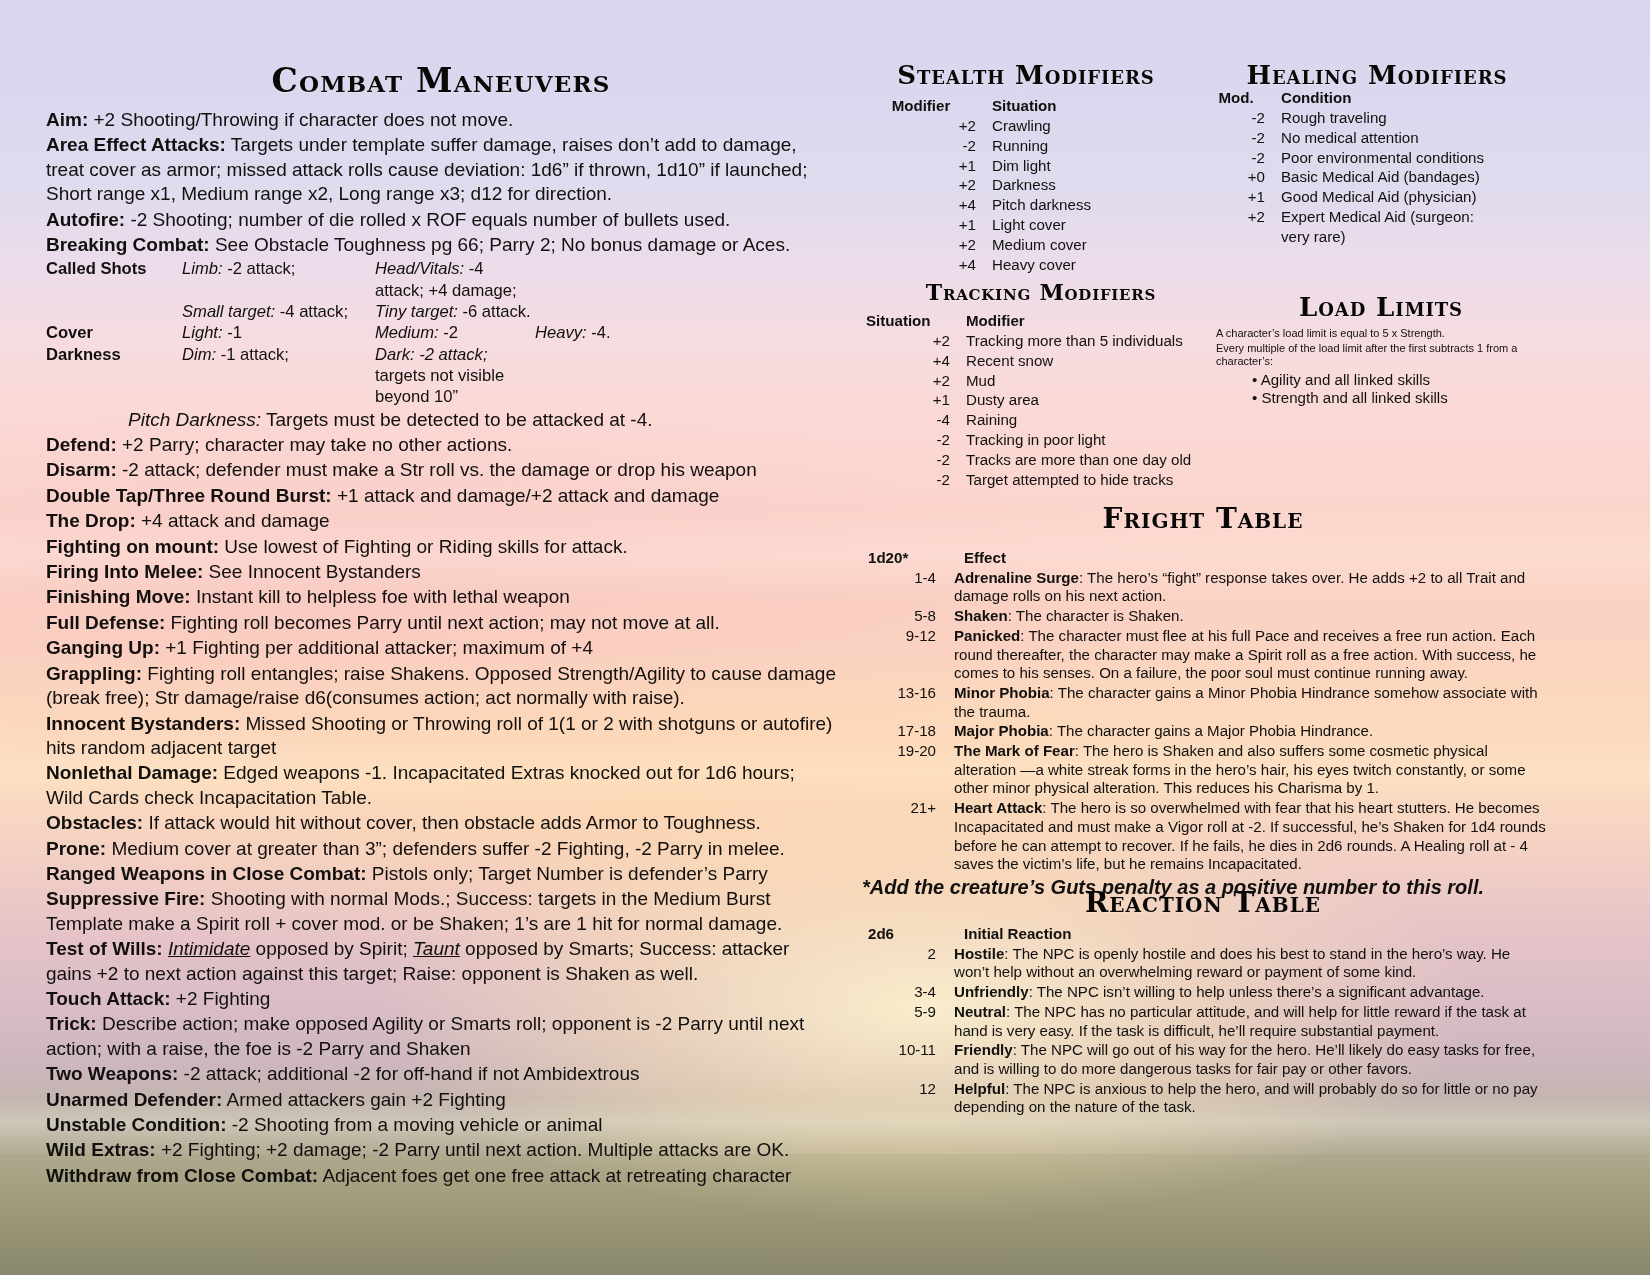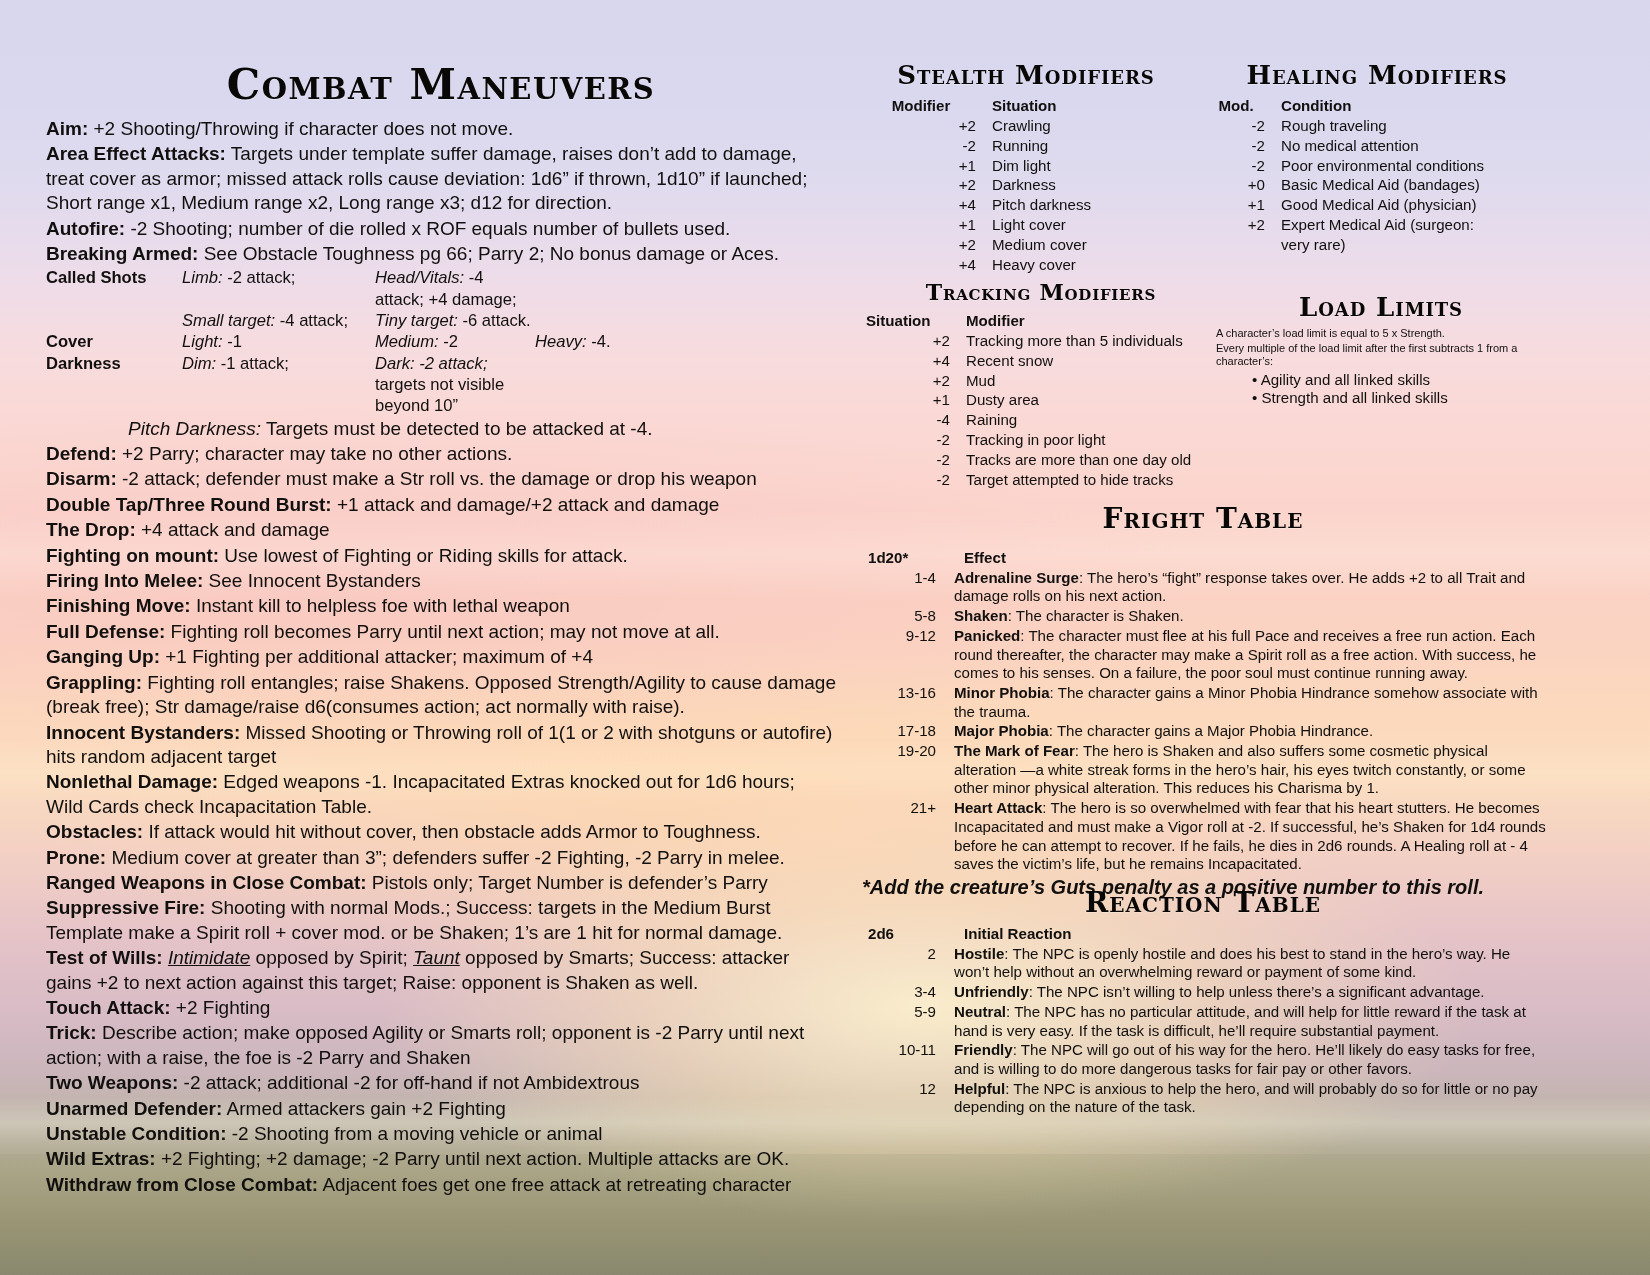--- a/index.html
+++ b/index.html
@@ -53,21 +53,21 @@
     text-align:center;
     letter-spacing:.035em;
     color:#090806;
     line-height:1;
     margin:0;
     text-shadow:0 1px 0 rgba(255,255,255,.25);
   }
 
   
   #left{position:absolute;left:46px;top:64px;width:790px;}
-  #left .hdr{font-size:42px;margin-bottom:11px;}
+  #left .hdr{font-size:33px;margin-bottom:11px;}
   .cm{font-size:19px;line-height:1.285;margin:0 0 1px 0;}
   .cm b{font-weight:700;}
   .cm i{font-style:italic;}
   .cm-ind{padding-left:82px;}
   
   .slotrow{font-size:16.6px;line-height:1.285;display:flex;margin:0;}
   .slotrow .term{font-weight:700;width:136px;flex:0 0 136px;}
   .slotrow .s1{width:193px;flex:0 0 193px;}
   .slotrow .s2{width:160px;flex:0 0 160px;}
   .slotrow .s3{flex:1 1 auto;}
@@ -80,21 +80,21 @@
   .trow .c2{padding-left:16px;}
 
   
   #stealth{position:absolute;left:866px;top:62px;width:320px;}
   #stealth .hdr{font-size:26px;margin-bottom:8px;}
   #stealth .c1{width:110px;flex:0 0 110px;}
   #stealth .th .c1{text-align:center;}
 
   
   #healing{position:absolute;left:1207px;top:62px;width:340px;}
-  #healing .hdr{font-size:26px;margin-bottom:8px;}
+  #healing .hdr{font-size:26px;margin-bottom:0;}
   #healing .c1{width:58px;flex:0 0 58px;}
   #healing .th .c1{text-align:center;}
   #healing .cont{padding-left:74px;}
 
   
   #tracking{position:absolute;left:866px;top:281px;width:350px;}
   #tracking .hdr{font-size:22px;margin-bottom:8px;}
   #tracking .c1{width:84px;flex:0 0 84px;}
   #tracking .th .c1{text-align:left;}
 
@@ -132,21 +132,21 @@
 </div>
 
 <div id="page">
 
   <section id="left">
     <h1 class="hdr">Combat Maneuvers</h1>
     <div id="cm-list">
         <p class="cm"><b>Aim:</b> +2 Shooting/Throwing if character does not move.</p>
         <p class="cm"><b>Area Effect Attacks:</b> Targets under template suffer damage, raises don’t add to damage, treat cover as armor; missed attack rolls cause deviation: 1d6” if thrown, 1d10” if launched; Short range x1, Medium range x2, Long range x3; d12 for direction.</p>
         <p class="cm"><b>Autofire:</b> -2 Shooting; number of die rolled x ROF equals number of bullets used.</p>
-        <p class="cm"><b>Breaking Armed:</b> See Obstacle Toughness pg 66; Parry 2; No bonus damage or Aces.</p>
+        <p class="cm"><b>Breaking Combat:</b> See Obstacle Toughness pg 66; Parry 2; No bonus damage or Aces.</p>
         <div class="slotrow">
           <div class="term">Called Shots</div>
           <div class="s1"><i>Limb:</i> -2 attack;</div>
           <div class="s2"><i>Head/Vitals:</i> -4 attack; +4 damage;</div>
         </div>
         <div class="slotrow">
           <div class="term"></div>
           <div class="s1"><i>Small target:</i> -4 attack;</div>
           <div class="s2"><i>Tiny target:</i> -6 attack.</div>
         </div>

